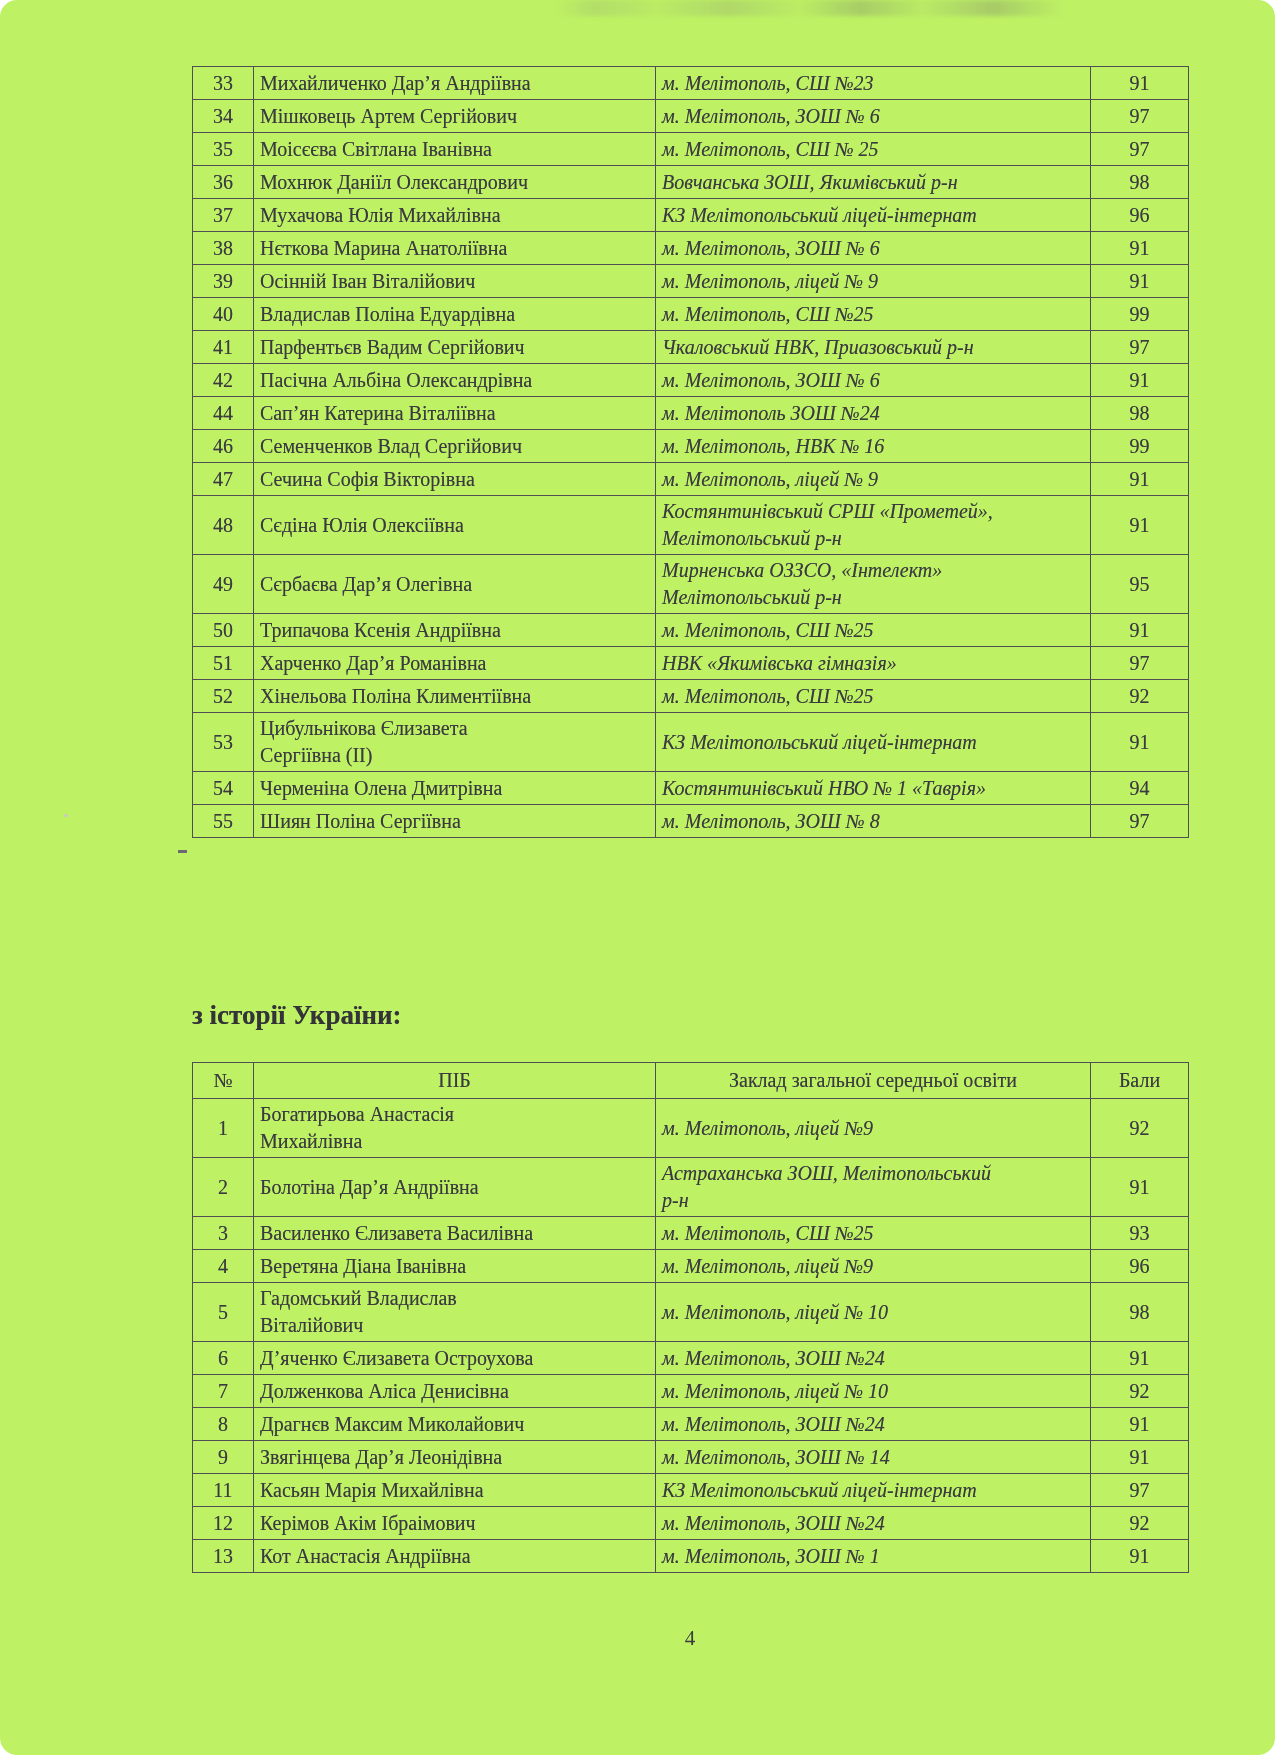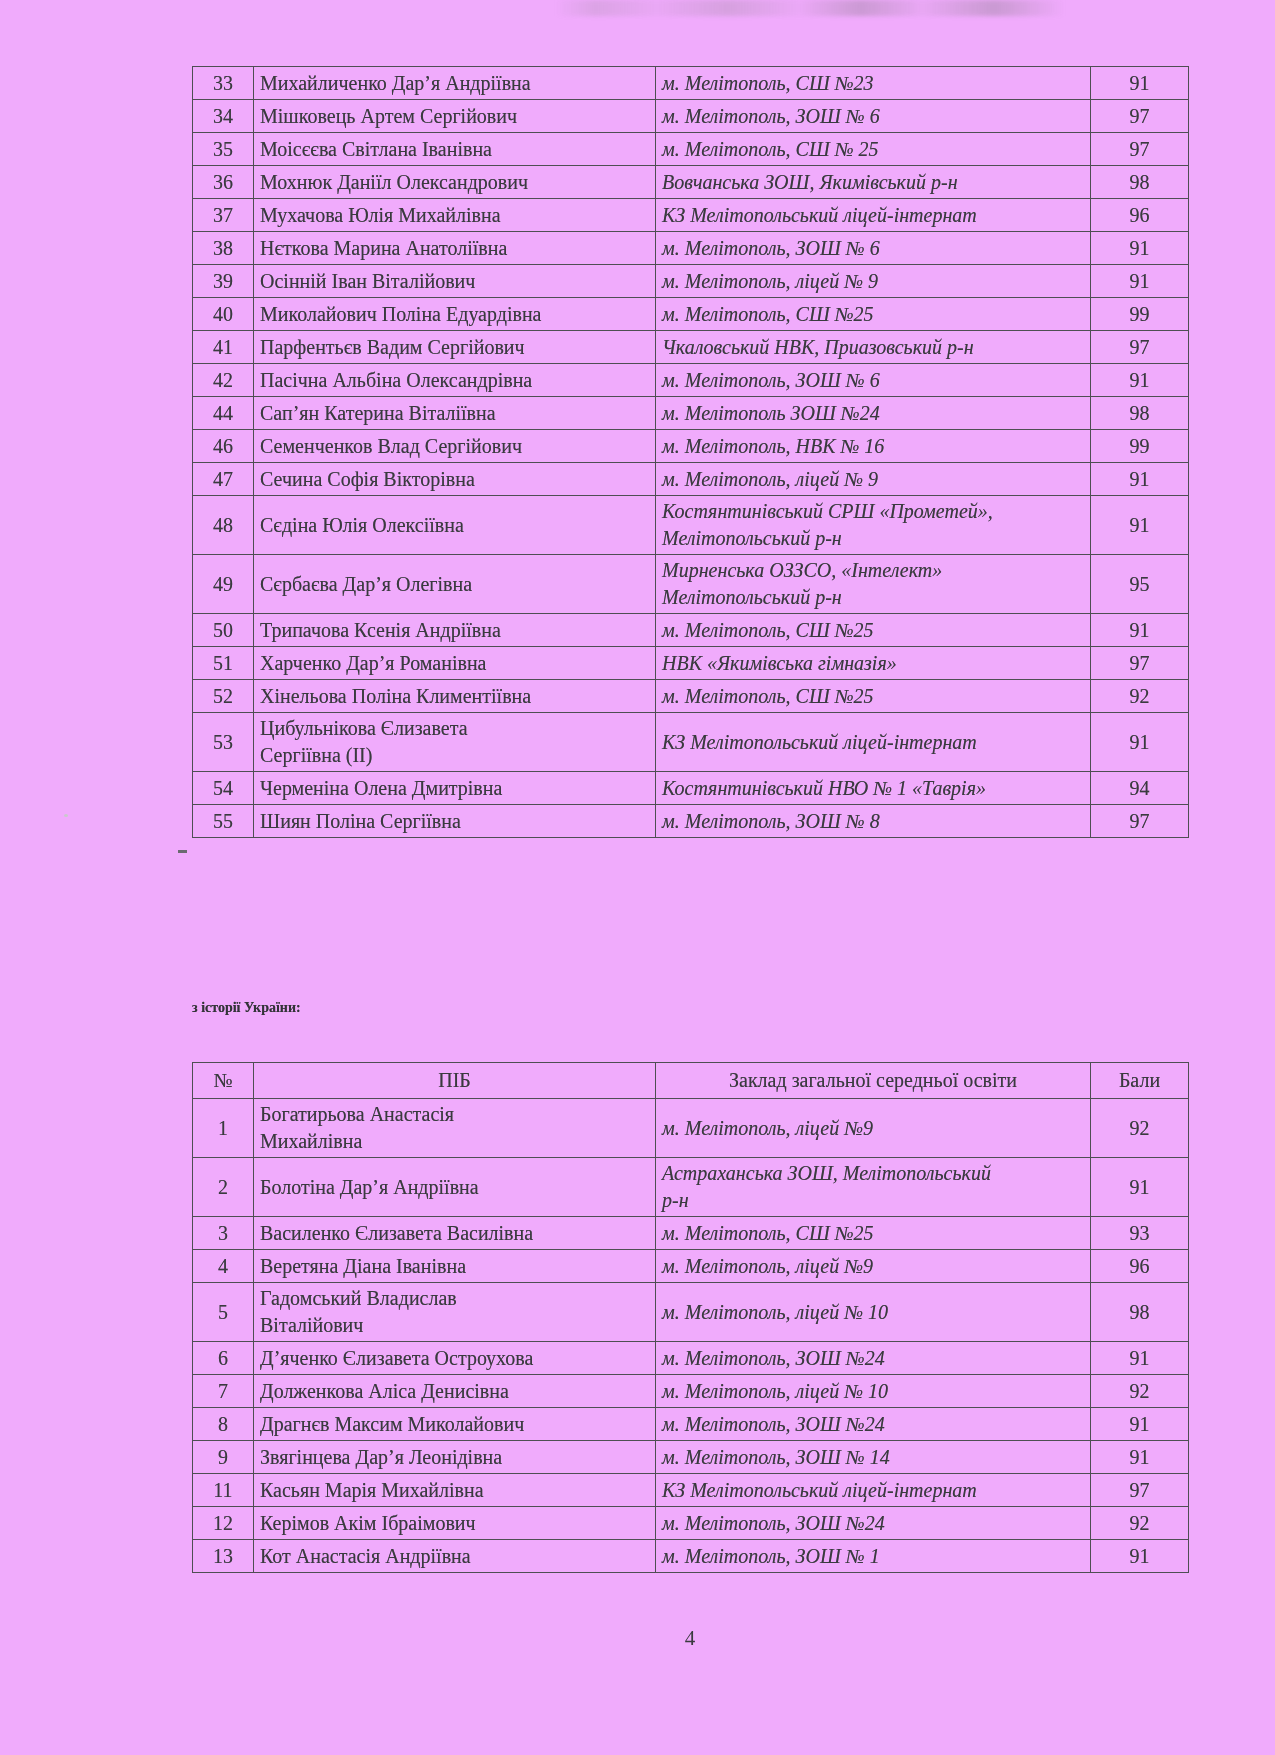--- a/index.html
+++ b/index.html
@@ -4,24 +4,25 @@
 <style>
   html, body {
     margin: 0;
     padding: 0;
     background: #ffffff;
   }
   #page {
     position: relative;
     width: 1275px;
     height: 1755px;
-    background: #f0abfc;
+    background: #bef264;
     overflow: hidden;
     font-family: "Liberation Serif", "DejaVu Serif", serif;
     color: #3a3a3f;
+    border-radius: 17px;
   }
 
   
   .scan-streaks {
     position: absolute;
     top: 0; left: 555px;
     width: 510px; height: 16px;
     background:
       linear-gradient(90deg,
         rgba(120,120,120,0) 0%,
@@ -90,21 +91,21 @@
   table.doc-table th {
     font-weight: normal;
     text-align: center;
   }
 
   
   .section-heading {
     position: absolute;
     left: 192px;
     top: 1000px;
-    font-size: 14px;
+    font-size: 27px;
     font-weight: bold;
     color: #333338;
     text-shadow: 0 0 0.5px rgba(60,60,65,0.6);
   }
   .page-footer {
     position: absolute;
     left: 192px;
     top: 1626px;
     width: 996px;
     text-align: center;
@@ -174,21 +175,21 @@
 
         <tr>
           <td class="cell-num">39</td>
           <td class="cell-name">Осінній Іван Віталійович</td>
           <td class="cell-school">м. Мелітополь, ліцей № 9</td>
           <td class="cell-score">91</td>
         </tr>
 
         <tr>
           <td class="cell-num">40</td>
-          <td class="cell-name">Миколайович Поліна Едуардівна</td>
+          <td class="cell-name">Владислав Поліна Едуардівна</td>
           <td class="cell-school">м. Мелітополь, СШ №25</td>
           <td class="cell-score">99</td>
         </tr>
 
         <tr>
           <td class="cell-num">41</td>
           <td class="cell-name">Парфентьєв Вадим Сергійович</td>
           <td class="cell-school">Чкаловський НВК, Приазовський р-н</td>
           <td class="cell-score">97</td>
         </tr>

